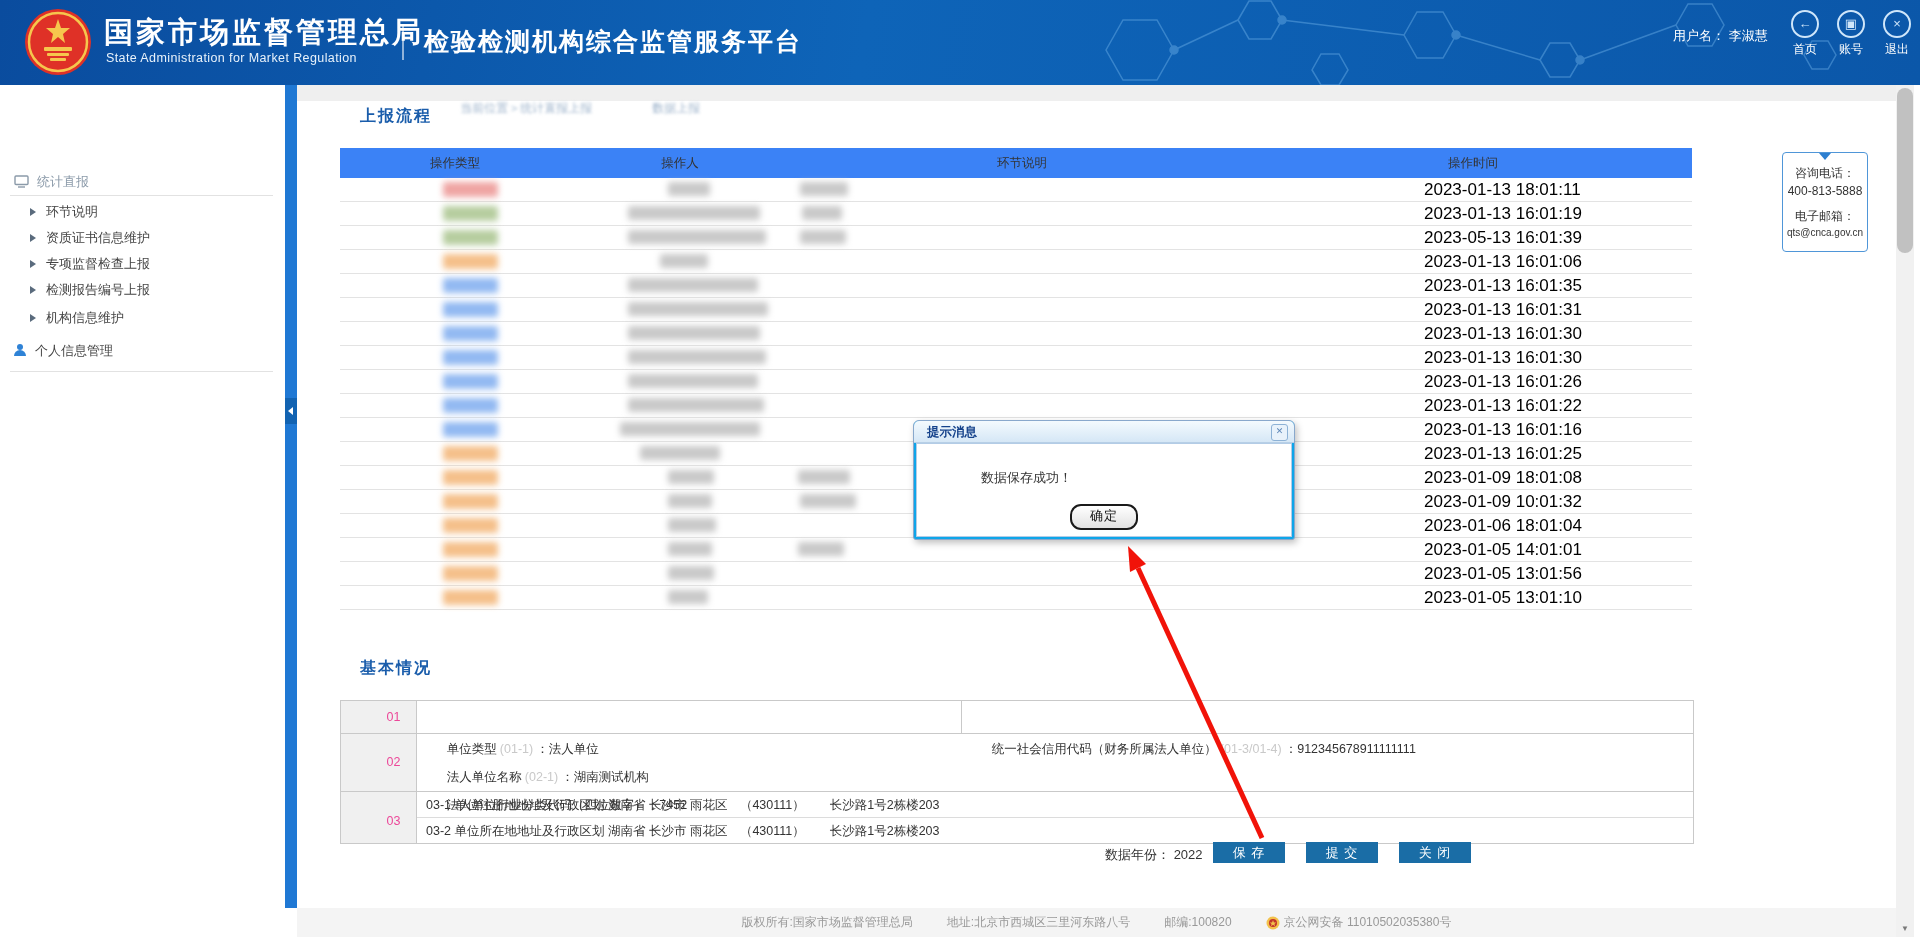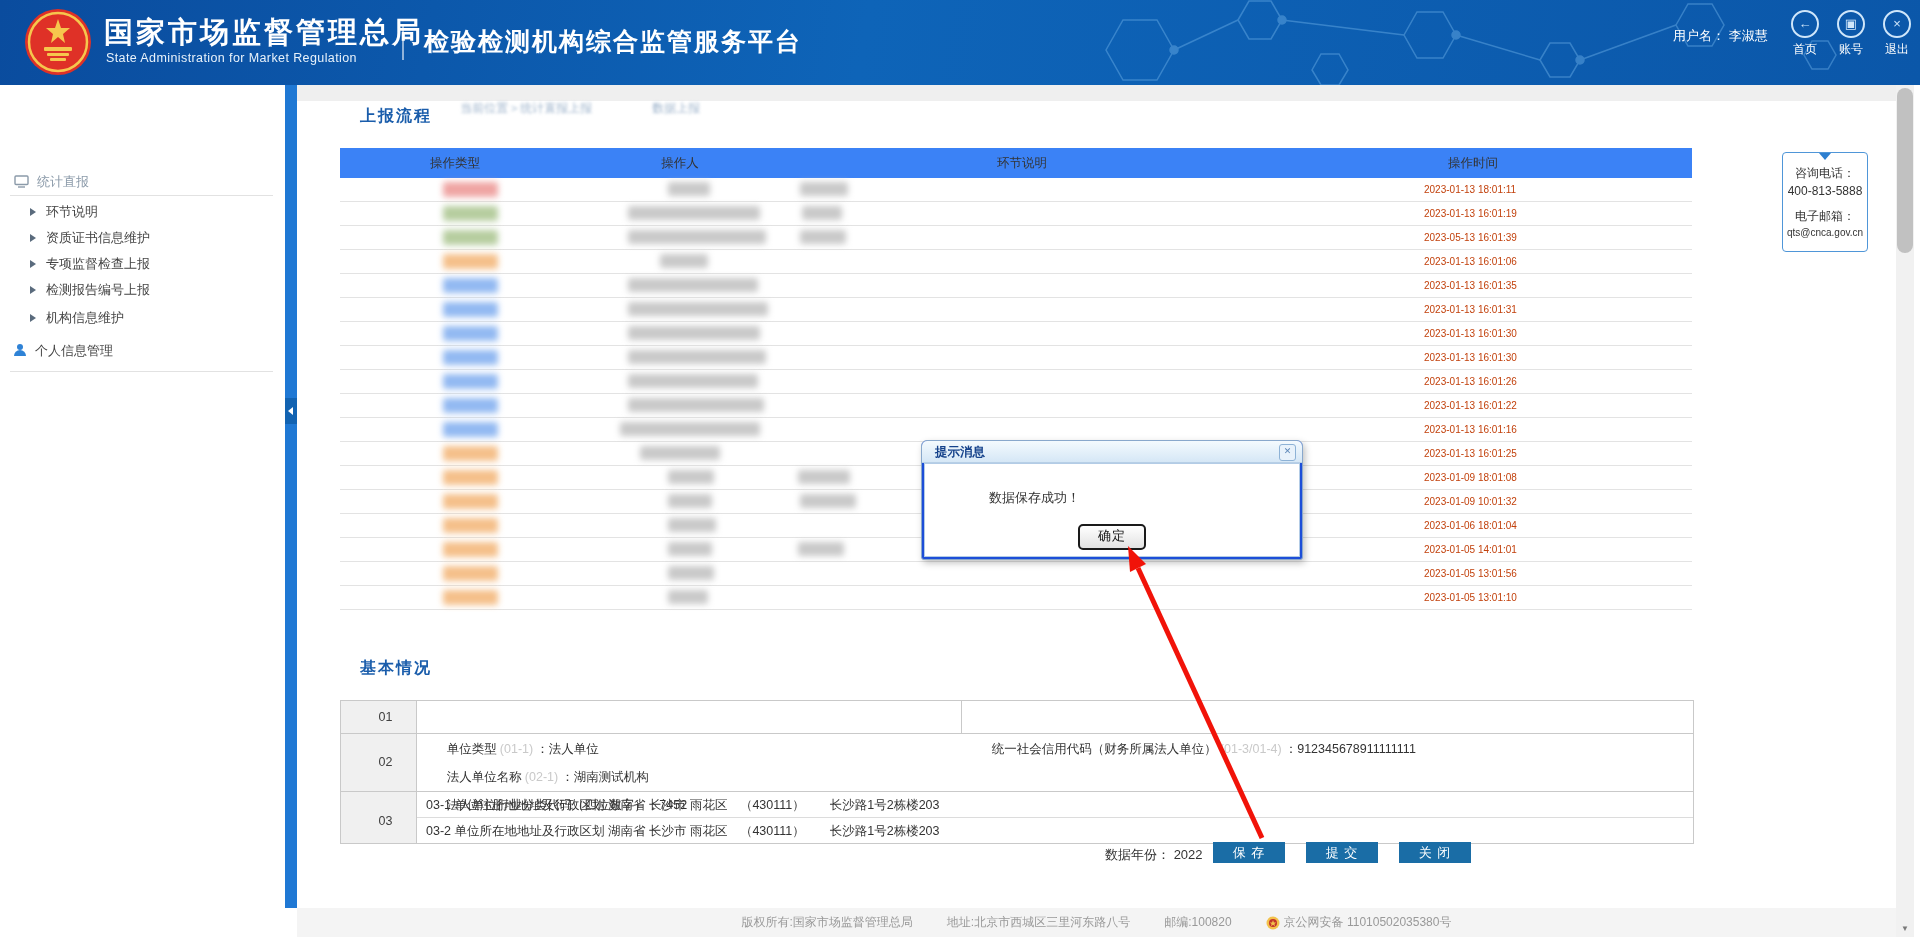--- a/index.html
+++ b/index.html
@@ -46,39 +46,39 @@
   .t1{left:360px;top:106px;} .t2{left:360px;top:658px;}
 
   
   .ptable{position:absolute;left:340px;top:148px;width:1352px;}
   .phead{position:relative;height:30px;background:#3b82f6;}
   .phcell{position:absolute;top:0;line-height:30px;font-size:12.5px;color:#333;transform:translateX(-50%);white-space:nowrap;}
   .prow{position:relative;height:23px;border-bottom:1px solid #e3e3e3;}
   .badge{position:absolute;left:103px;top:4px;width:55px;height:15px;border-radius:2px;filter:blur(3px);}
   .bg-red{background:#efa5a3;} .bg-green{background:#b6cd9f;} .bg-orange{background:#f5c08a;} .bg-blue{background:#92b9f2;}
   .blob{position:absolute;top:4px;height:14px;background:#c9c9c9;border-radius:2px;filter:blur(3px);}
-  .ptime{position:absolute;left:1084px;top:0;line-height:23px;font-size:10px;color:#c2410c;white-space:nowrap;}
+  .ptime{position:absolute;left:1084px;top:0;line-height:23px;font-size:17px;color:#000000;white-space:nowrap;}
 
   
   .contact{position:absolute;left:1782px;top:152px;width:84px;height:98px;border:1px solid #4f96d8;border-radius:4px;
       background:#fff;text-align:center;font-size:12px;color:#333;}
   .contact .tip{position:absolute;top:0px;left:36px;width:0;height:0;
       border-left:6px solid transparent;border-right:6px solid transparent;border-top:7px solid #2d7fd0;}
   .contact .l1{margin-top:12px;} .contact .l2{margin-top:2px;}
   .contact .l3{margin-top:10px;} .contact .l4{margin-top:2px;font-size:10px;letter-spacing:0;}
 
   
   .btable{position:absolute;left:340px;top:700px;width:1352px;height:142px;border:1px solid #c9c9c9;font-size:12.5px;color:#333;}
   .b-nobg{position:absolute;left:0;top:0;width:75px;height:142px;background:#f0f0f0;}
   .b-vline{position:absolute;left:75px;top:0;width:1px;height:142px;background:#c9c9c9;}
   .b-h{position:absolute;left:0;width:1352px;height:1px;background:#c9c9c9;}
   .b-h1{top:32px;} .b-h2{top:90px;}
   .b-h3{position:absolute;left:76px;top:116px;width:1276px;height:1px;background:#dcdcdc;}
   .b-vsplit{position:absolute;left:620px;top:0;width:1px;height:32px;background:#c9c9c9;}
-  .b-no{position:absolute;left:0;width:89px;text-align:center;color:#404040;}
+  .b-no{position:absolute;left:8px;width:89px;text-align:center;color:#ec4899;}
   .no1{top:0;height:32px;line-height:32px;} .no2{top:32px;height:58px;line-height:58px;} .no3{top:90px;height:52px;line-height:60px;}
   .b-cell{position:absolute;white-space:pre;}
   .b-r1l{left:85px;top:0;line-height:32px;}
   .b-r1r{left:630px;top:0;line-height:32px;}
   .b-r2a{left:85px;top:34px;line-height:28px;}
   .b-r2b{left:85px;top:62px;line-height:28px;}
   .b-r3a{left:85px;top:92px;line-height:24px;}
   .b-r3b{left:85px;top:118px;line-height:24px;}
   .code{color:#c9c9c9;margin:0 3px;}
   .val{}
@@ -94,31 +94,31 @@
       display:flex;align-items:center;justify-content:center;gap:34px;font-size:12px;color:#999;}
   .beian{display:flex;align-items:center;gap:4px;cursor:pointer;color:#999;}
 
   
   .scroll-track{position:absolute;left:1896px;top:85px;width:18px;height:852px;background:#f1f1f1;}
   .scroll-thumb{position:absolute;left:1897px;top:88px;width:16px;height:165px;background:#c1c1c1;border-radius:8px;cursor:pointer;}
   .scroll-down{position:absolute;left:1896px;top:920px;width:18px;height:17px;background:#f1f1f1;color:#7a7a7a;
       font-size:8px;text-align:center;line-height:17px;cursor:pointer;}
 
   
-  .modal{position:absolute;left:913px;top:440px;width:380px;height:118px;background:#1d4ed8;
-      border:1px solid #89a8cc;border-radius:6px 6px 3px 3px;box-shadow:2px 3px 7px rgba(0,0,0,.25);margin-left:8px;}
+  .modal{position:absolute;left:913px;top:420px;width:380px;height:118px;background:#0ea5e9;
+      border:1px solid #89a8cc;border-radius:6px 6px 3px 3px;box-shadow:2px 3px 7px rgba(0,0,0,.25);}
   .modal-title{position:absolute;left:0;top:0;right:0;height:21px;border-radius:5px 5px 0 0;
       background:linear-gradient(#f4fafe,#d5e7f6);border-bottom:1px solid #b7cfe6;cursor:move;}
   .modal-title-text{position:absolute;left:13px;top:3px;font-size:12.5px;font-weight:bold;color:#15428b;}
   .modal-close{position:absolute;right:6px;top:3px;width:15px;height:15px;border:1px solid #8db2d6;border-radius:3px;
       background:#e8f2fb;color:#5d87b8;font-size:9px;line-height:13px;text-align:center;cursor:pointer;}
   .modal-inner{position:absolute;left:2px;right:2px;top:22px;bottom:2px;background:#fff;border:1px solid #b3cce6;}
   .modal-msg{position:absolute;left:64px;top:25px;font-size:13px;color:#333;}
   .modal-ok{position:absolute;left:50%;transform:translateX(-50%);top:60px;width:64px;height:22px;
-      background:linear-gradient(#ffffff,#e2e2e2);border:2px solid #1a1a1a;border-radius:5px;
+      background:linear-gradient(#ffffff,#e2e2e2);border:2px solid #1a1a1a;border-radius:11px;
       font-size:13px;color:#111;text-align:center;line-height:20px;cursor:pointer;letter-spacing:1px;}
 
   .arrow-overlay{position:absolute;left:0;top:0;width:1920px;height:937px;pointer-events:none;}
 </style>
 </head>
 <body>
 
 <div class="app">
 
   <div class="hd">

